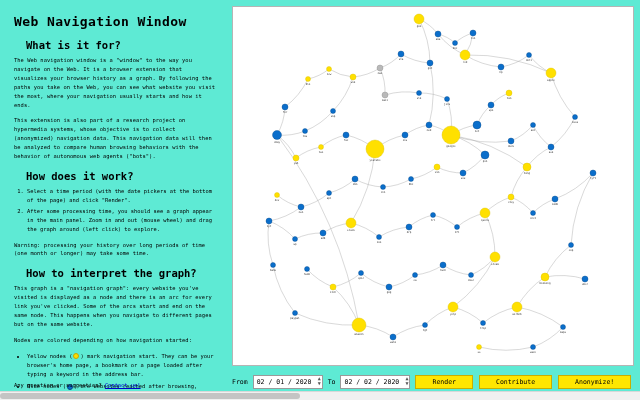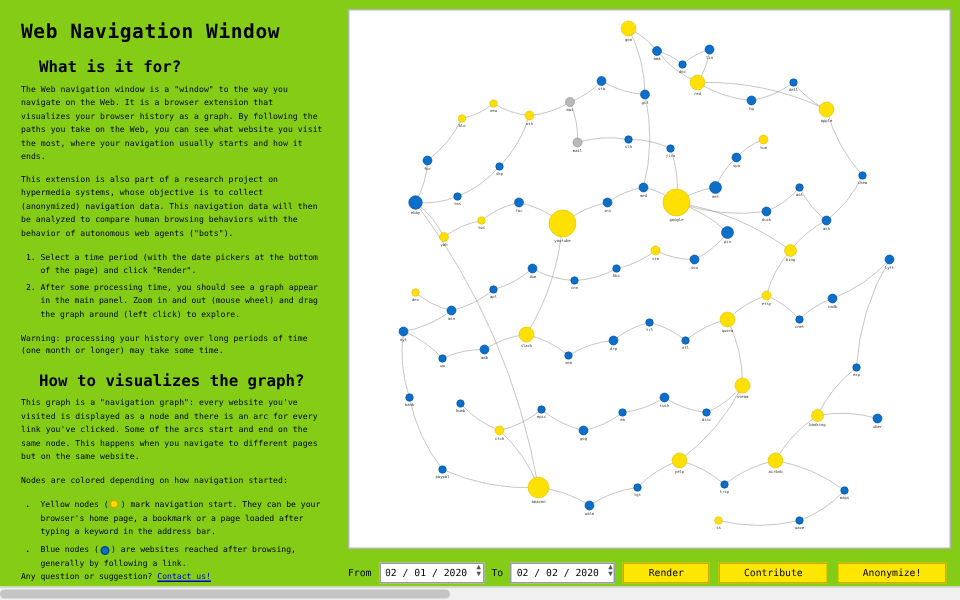--- a/index.html
+++ b/index.html
@@ -8,21 +8,21 @@
     background: #ffffff;
     width: 640px;
     height: 400px;
     overflow: hidden;
     font-family: "DejaVu Sans Mono", monospace;
   }
   #app {
     position: relative;
     width: 640px;
     height: 400px;
-    background: #84cc16;
+    background: #5eead4;
     box-sizing: border-box;
   }
   
   .left-panel {
     position: absolute;
     left: 0; top: 0;
     width: 228px;
     height: 400px;
     padding: 8px 10px 0 14px;
     box-sizing: border-box;
@@ -176,27 +176,28 @@
 
 <div id="app">
 
   <div class="left-panel">
     <div class="doc-title">Web Navigation Window</div>
 
     <div class="h2">What is it for?</div>
     <p class="para">The Web navigation window is a "window" to the way you navigate on the Web. It is a browser extension that visualizes your browser history as a graph. By following the paths you take on the Web, you can see what website you visit the most, where your navigation usually starts and how it ends.</p>
     <p class="para">This extension is also part of a research project on hypermedia systems, whose objective is to collect (anonymized) navigation data. This navigation data will then be analyzed to compare human browsing behaviors with the behavior of autonomous web agents ("bots").</p>
 
+    <div class="h2">How does it work?</div>
     <ol class="steps">
       <li>Select a time period (with the date pickers at the bottom of the page) and click "Render".</li>
       <li>After some processing time, you should see a graph appear in the main panel. Zoom in and out (mouse wheel) and drag the graph around (left click) to explore.</li>
     </ol>
     <p class="para">Warning: processing your history over long periods of time (one month or longer) may take some time.</p>
 
-    <div class="h2">How to visualizes the graph?</div>
+    <div class="h2">How to interpret the graph?</div>
     <p class="para">This graph is a "navigation graph": every website you've visited is displayed as a node and there is an arc for every link you've clicked. Some of the arcs start and end on the same node. This happens when you navigate to different pages but on the same website.</p>
     <p class="para">Nodes are colored depending on how navigation started:</p>
 
     <ul class="legend">
       <li><span>Yellow nodes (</span><span class="dot dot-yellow"></span><span>) mark navigation start. They can be your browser's home page, a bookmark or a page loaded after typing a keyword in the address bar.</span></li>
       <li><span>Blue nodes (</span><span class="dot dot-blue"></span><span>) are websites reached after browsing, generally by following a link.</span></li>
 
     </ul>
 
     <div class="footer-line">

